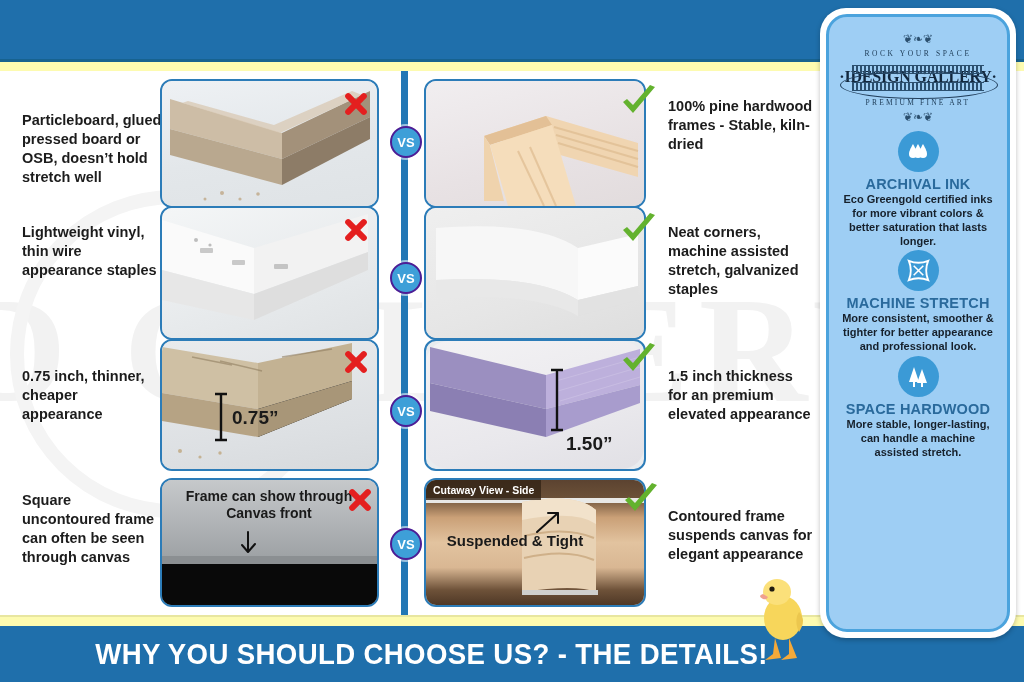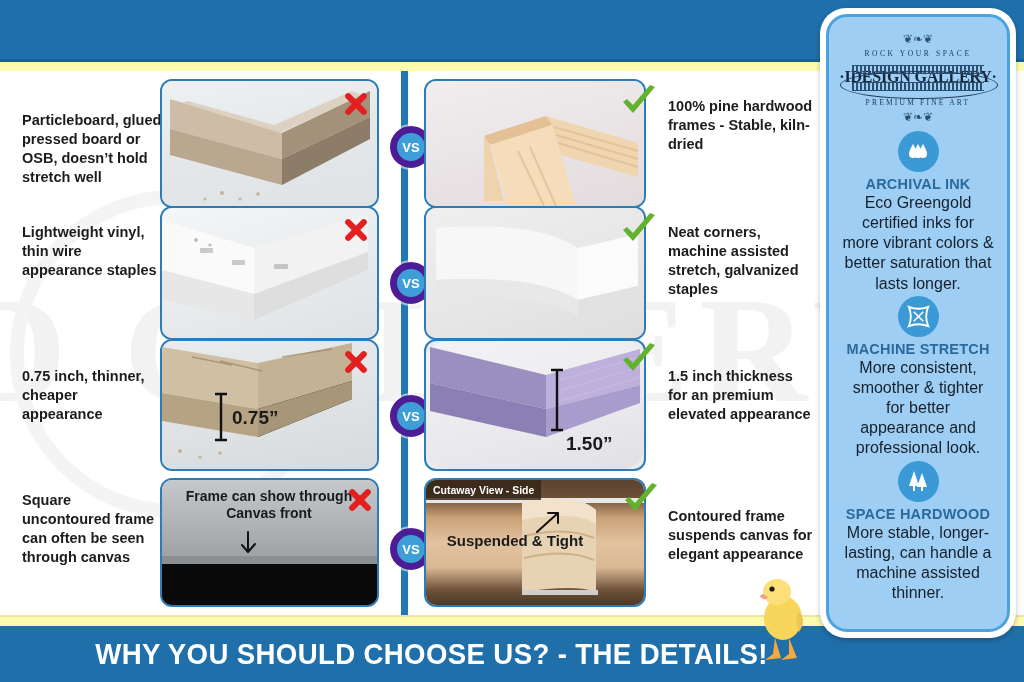--- a/index.html
+++ b/index.html
@@ -54,21 +54,21 @@
   .mark-x{position:relative;display:inline-block;}
   .mark-x svg, .mark-c svg{display:block;}
 
   
   .divider{
     position:absolute;left:401px;top:71px;width:7px;height:545px;
     background:#2277b5;z-index:2;
   }
   .vs-badge{
     position:absolute;width:28px;height:28px;border-radius:50%;
-    background:#3e9fd8;border:7px solid #4c1d95;
+    background:#3e9fd8;border:2px solid #4c1d95;
     color:#ffffff;font-size:13px;font-weight:bold;
     display:flex;align-items:center;justify-content:center;
     letter-spacing:0px;z-index:3;left:390px;
     box-shadow:0 0 0 2px rgba(255,255,255,0.55);
   }
 
   
   .rows{position:absolute;left:0;top:71px;width:820px;z-index:3;}
   .row{position:relative;width:820px;}
 
@@ -147,21 +147,21 @@
   }
   .feat-icon{
     width:41px;height:41px;border-radius:50%;background:#3b9ad6;
     margin:0 auto 4px auto;display:flex;align-items:center;justify-content:center;
   }
   .feat-title{
     color:#2a6a9c;font-size:14.5px;font-weight:bold;letter-spacing:0.2px;
     margin-bottom:1px;
   }
   .feat-desc{
-    color:#16202b;font-size:16px;font-weight:normal;line-height:1.26;
+    color:#16202b;font-size:11px;font-weight:bold;line-height:1.26;
     padding:0 4px;
     text-align:center;
   }
 
   
   .footer{
     position:absolute;left:0;bottom:0;width:1024px;height:56px;
     background:#1f6fab;z-index:5;
     display:flex;align-items:center;justify-content:center;
   }
@@ -503,21 +503,21 @@
           <svg width="24" height="24" viewBox="0 0 24 24">
             <g fill="#ffffff">
               <path d="M8 2 L13 17 L3 17 Z"></path>
                 <rect x="7" y="17" width="2" height="5"></rect>
               <path d="M16 4 L21 18 L11 18 Z"></path>
                 <rect x="15" y="18" width="2" height="4"></rect>
             </g>
           </svg>
         </div>
         <div class="feat-title">SPACE HARDWOOD</div>
-        <div class="feat-desc">More stable, longer-lasting, can handle a machine assisted thinner.</div>
+        <div class="feat-desc">More stable, longer-lasting, can handle a machine assisted stretch.</div>
       </div>
 
     </div>
   </div>
 
   <div class="footer-stripe-line"></div>
   <div class="footer-stripe"></div>
   <div class="footer">
     <span class="footer-text">WHY YOU SHOULD CHOOSE US? - THE DETAILS!</span>
   </div>

